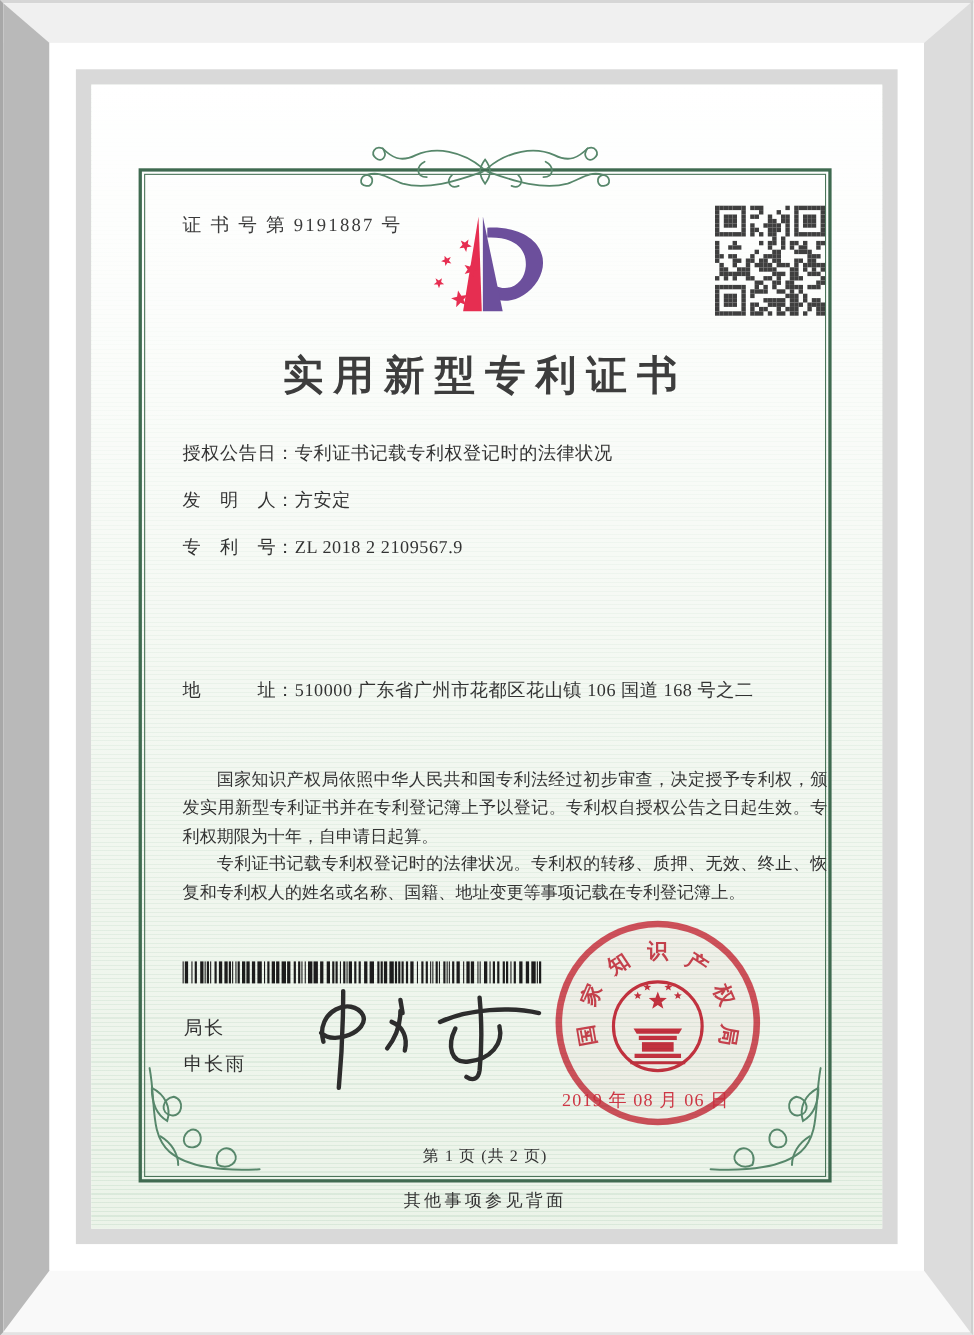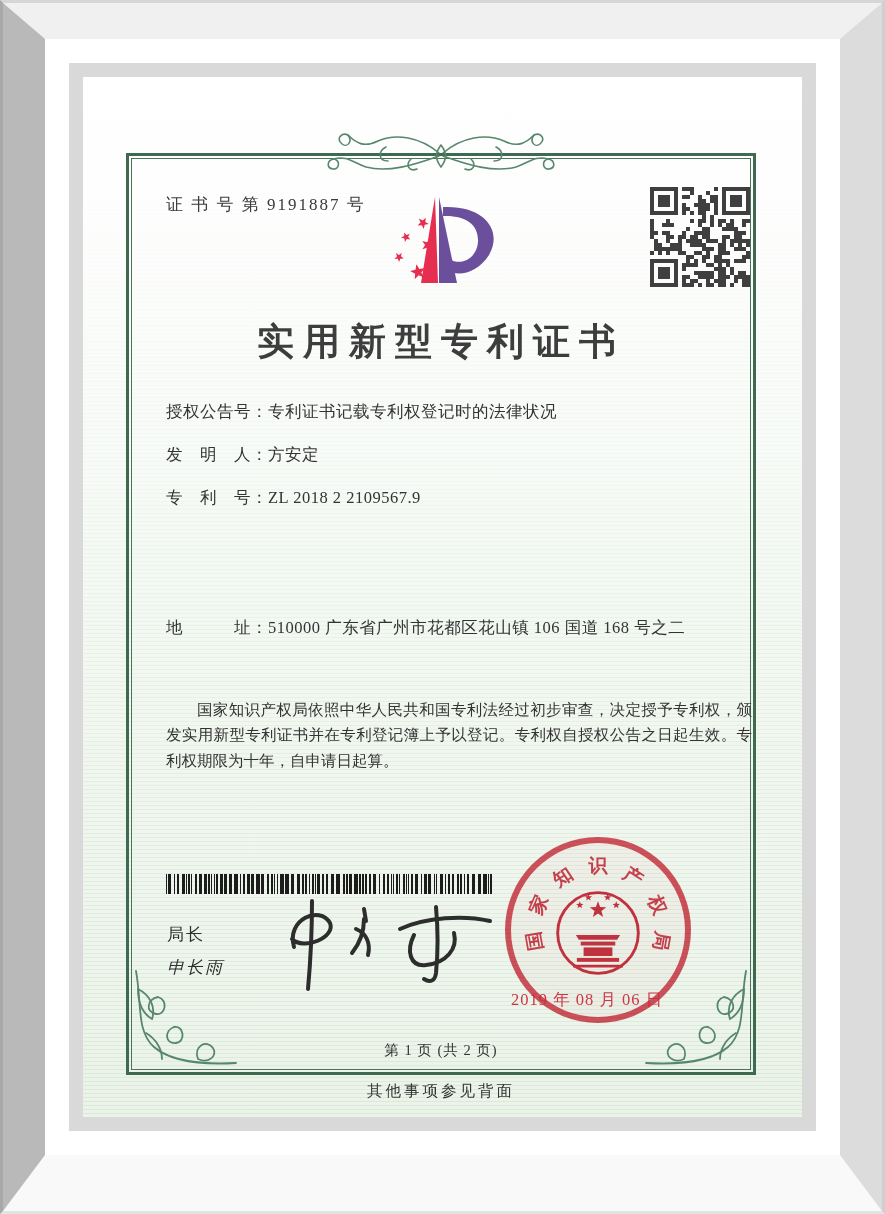--- a/index.html
+++ b/index.html
@@ -34,21 +34,21 @@
   .flabel{color:#333;}
   .fvalue{color:#333;}
   .grant2{position:absolute;left:312px;top:0;}
   .grant-wrap{left:83px;width:590px;}
   .paras{left:83px;width:586px;top:620px;font-size:15.5px;line-height:1.64;
       text-align:justify;color:#333;}
   .paras p{margin:0;text-indent:2em;}
   .barcode{left:83px;top:797px;width:332px;height:20px;font-size:0;}
   .barcode span{display:inline-block;height:100%;background:#1c1c1c;vertical-align:top;}
   .signer-title{left:84px;top:846px;font-size:17px;letter-spacing:2px;}
-  .signer-name{left:84px;top:879px;font-size:17px;letter-spacing:2px;font-style:italic;}
+  .signer-name{left:84px;top:879px;font-size:17px;letter-spacing:2px;}
   .signature{left:185px;top:812px;width:240px;height:105px;}
   .seal{left:422px;top:760px;width:186px;height:186px;border-radius:50%;
       border:6px solid rgba(214,60,75,.88);box-sizing:border-box;
       background:rgba(235,120,130,.05);mix-blend-mode:multiply;}
   .seal .char{position:absolute;width:22px;height:22px;line-height:22px;text-align:center;
       font-size:19px;font-weight:700;color:rgba(209,52,68,.92);}
   .seal-date{left:428px;top:912px;font-size:16.5px;letter-spacing:1px;
       color:rgba(203,44,60,.95);z-index:5;}
   .page-num{left:43px;right:46px;top:964px;text-align:center;font-size:14.5px;
       letter-spacing:1px;color:#333;}
@@ -455,35 +455,36 @@
               <div style="grid-area: 25 / 18;"></div>
               <div style="grid-area: 25 / 19;"></div>
               <div style="grid-area: 25 / 21;"></div>
               <div style="grid-area: 25 / 24;"></div>
               <div style="grid-area: 25 / 25;"></div>
             </div>
 
   <div class="abs title">实用新型专利证书</div>
 
   <div class="abs field" style="top:324px">
-    <span class="flabel">授权公告号：</span><span class="fvalue">专利证书记载专利权登记时的法律状况</span>
+    <span class="flabel">授权公告日：</span><span class="fvalue">专利证书记载专利权登记时的法律状况</span>
   </div>
   <div class="abs field" style="top:367px">
     <span class="flabel">发　明　人：</span><span class="fvalue">方安定</span>
   </div>
   <div class="abs field" style="top:410px">
     <span class="flabel">专　利　号：</span><span class="fvalue">ZL 2018 2 2109567.9</span>
   </div>
   <div class="abs field" style="top:540px">
     <span class="flabel">地　　　址：</span><span class="fvalue">510000 广东省广州市花都区花山镇 106 国道 168 号之二</span>
   </div>
 
 
   <div class="abs paras">
     <p>国家知识产权局依照中华人民共和国专利法经过初步审查，决定授予专利权，颁发实用新型专利证书并在专利登记簿上予以登记。专利权自授权公告之日起生效。专利权期限为十年，自申请日起算。</p>
+    <p>专利证书记载专利权登记时的法律状况。专利权的转移、质押、无效、终止、恢复和专利权人的姓名或名称、国籍、地址变更等事项记载在专利登记簿上。</p>
   </div>
 
   <div class="abs barcode" id="barcode"><span style="width: 1px; margin-right: 1px;"></span><span style="width: 3px; margin-right: 3px;"></span><span style="width: 1px; margin-right: 2px;"></span><span style="width: 2px; margin-right: 3px;"></span><span style="width: 3px; margin-right: 1px;"></span><span style="width: 1px; margin-right: 1px;"></span><span style="width: 2px; margin-right: 1px;"></span><span style="width: 1px; margin-right: 3px;"></span><span style="width: 2px; margin-right: 2px;"></span><span style="width: 3px; margin-right: 2px;"></span><span style="width: 3px; margin-right: 1px;"></span><span style="width: 2px; margin-right: 1px;"></span><span style="width: 1px; margin-right: 2px;"></span><span style="width: 1px; margin-right: 1px;"></span><span style="width: 2px; margin-right: 2px;"></span><span style="width: 3px; margin-right: 1px;"></span><span style="width: 3px; margin-right: 2px;"></span><span style="width: 3px; margin-right: 2px;"></span><span style="width: 4px; margin-right: 2px;"></span><span style="width: 1px; margin-right: 2px;"></span><span style="width: 2px; margin-right: 2px;"></span><span style="width: 3px; margin-right: 1px;"></span><span style="width: 3px; margin-right: 2px;"></span><span style="width: 4px; margin-right: 1px;"></span><span style="width: 3px; margin-right: 3px;"></span><span style="width: 2px; margin-right: 2px;"></span><span style="width: 2px; margin-right: 1px;"></span><span style="width: 1px; margin-right: 2px;"></span><span style="width: 1px; margin-right: 2px;"></span><span style="width: 4px; margin-right: 1px;"></span><span style="width: 4px; margin-right: 2px;"></span><span style="width: 3px; margin-right: 3px;"></span><span style="width: 3px; margin-right: 2px;"></span><span style="width: 2px; margin-right: 1px;"></span><span style="width: 2px; margin-right: 2px;"></span><span style="width: 1px; margin-right: 2px;"></span><span style="width: 2px; margin-right: 1px;"></span><span style="width: 1px; margin-right: 1px;"></span><span style="width: 3px; margin-right: 2px;"></span><span style="width: 2px; margin-right: 2px;"></span><span style="width: 2px; margin-right: 3px;"></span><span style="width: 3px; margin-right: 2px;"></span><span style="width: 4px; margin-right: 3px;"></span><span style="width: 2px; margin-right: 1px;"></span><span style="width: 2px; margin-right: 1px;"></span><span style="width: 3px; margin-right: 2px;"></span><span style="width: 4px; margin-right: 1px;"></span><span style="width: 2px; margin-right: 1px;"></span><span style="width: 2px; margin-right: 1px;"></span><span style="width: 2px; margin-right: 2px;"></span><span style="width: 2px; margin-right: 2px;"></span><span style="width: 3px; margin-right: 3px;"></span><span style="width: 1px; margin-right: 3px;"></span><span style="width: 2px; margin-right: 2px;"></span><span style="width: 2px; margin-right: 2px;"></span><span style="width: 1px; margin-right: 1px;"></span><span style="width: 1px; margin-right: 2px;"></span><span style="width: 2px; margin-right: 1px;"></span><span style="width: 1px; margin-right: 3px;"></span><span style="width: 2px; margin-right: 1px;"></span><span style="width: 1px; margin-right: 1px;"></span><span style="width: 1px; margin-right: 2px;"></span><span style="width: 2px; margin-right: 2px;"></span><span style="width: 3px; margin-right: 3px;"></span><span style="width: 1px; margin-right: 2px;"></span><span style="width: 3px; margin-right: 1px;"></span><span style="width: 3px; margin-right: 3px;"></span><span style="width: 1px; margin-right: 1px;"></span><span style="width: 1px; margin-right: 3px;"></span><span style="width: 3px; margin-right: 2px;"></span><span style="width: 1px; margin-right: 2px;"></span><span style="width: 2px; margin-right: 2px;"></span><span style="width: 2px; margin-right: 3px;"></span><span style="width: 2px; margin-right: 1px;"></span><span style="width: 2px; margin-right: 2px;"></span><span style="width: 1px; margin-right: 2px;"></span><span style="width: 2px; margin-right: 3px;"></span><span style="width: 3px; margin-right: 3px;"></span><span style="width: 3px; margin-right: 2px;"></span><span style="width: 4px; margin-right: 1px;"></span><span style="width: 1px; margin-right: 1px;"></span><span style="width: 2px; margin-right: 2px;"></span></div>
 
   <div class="abs signer-title">局长</div>
   <div class="abs signer-name">申长雨</div>
 
   <div class="abs signature">
     <svg width="240" height="105" viewBox="0 0 240 105">
       <g stroke="#2d2d2d" stroke-width="4" fill="none" stroke-linecap="round" stroke-linejoin="round">

